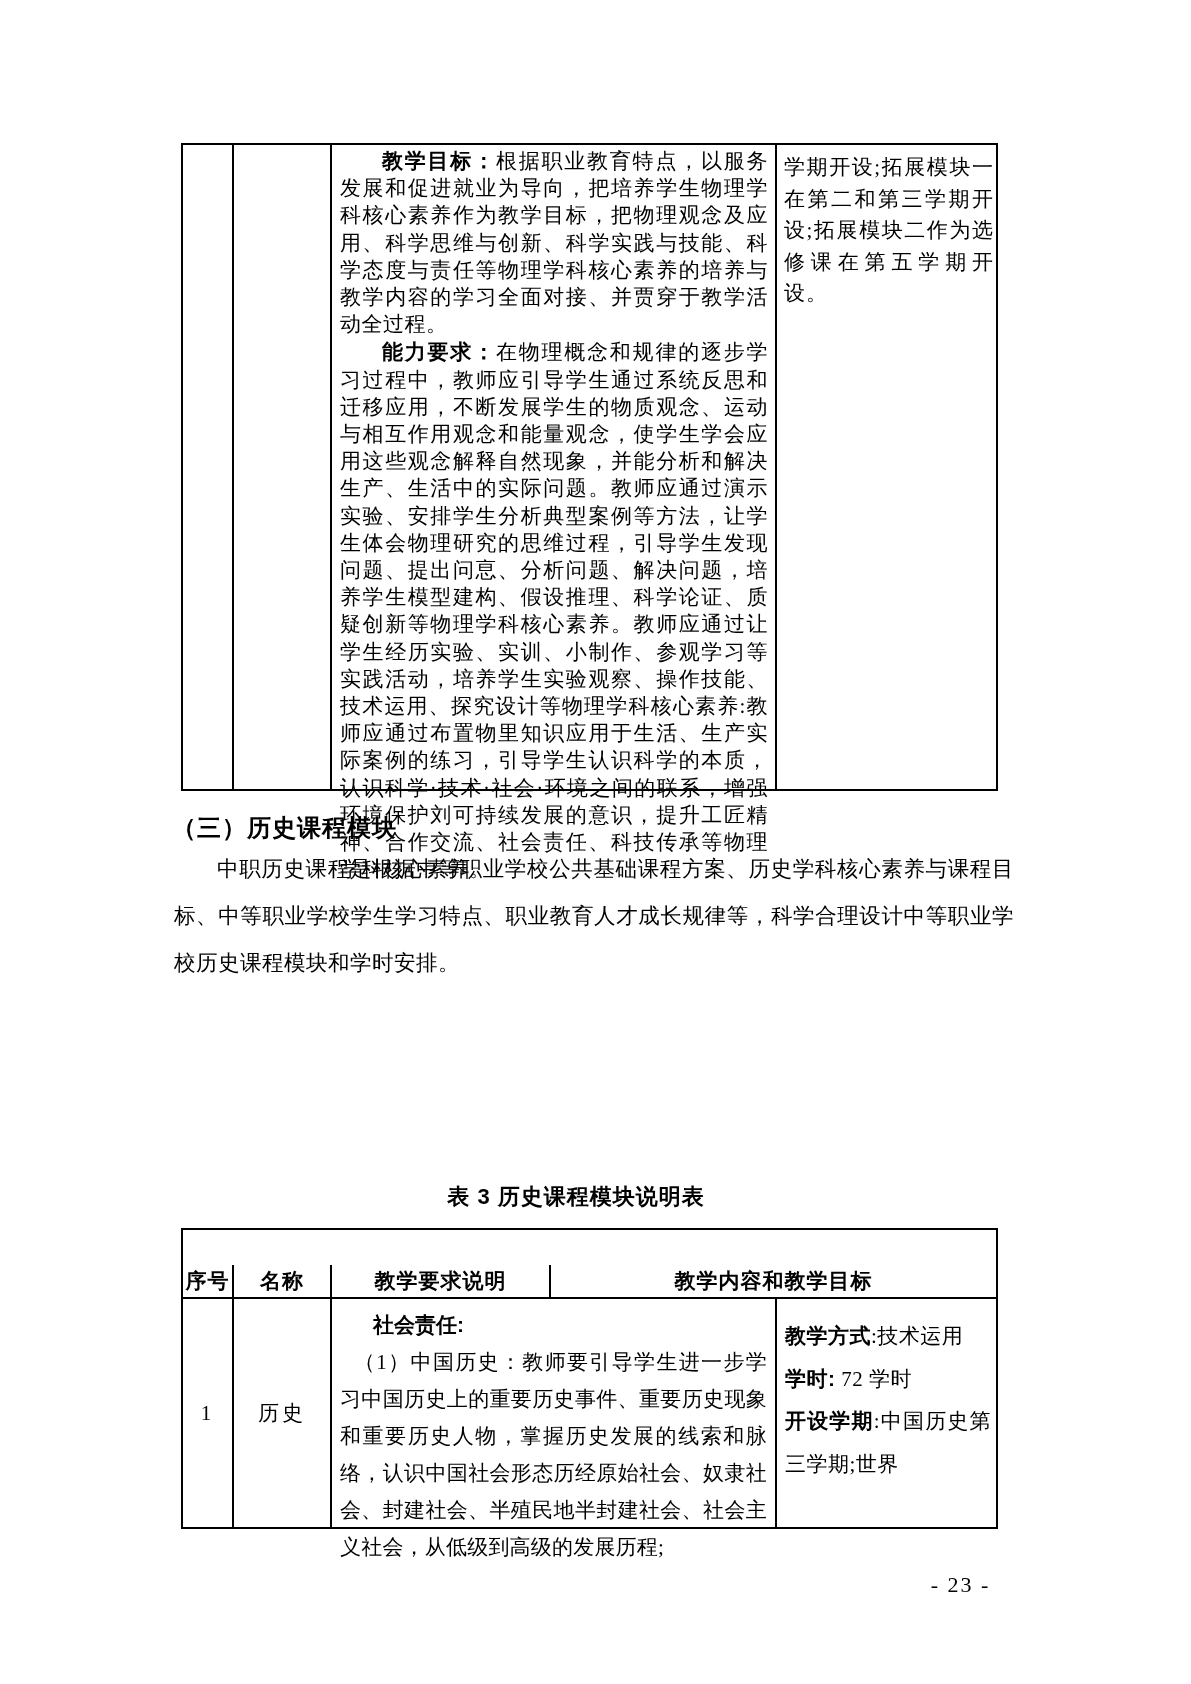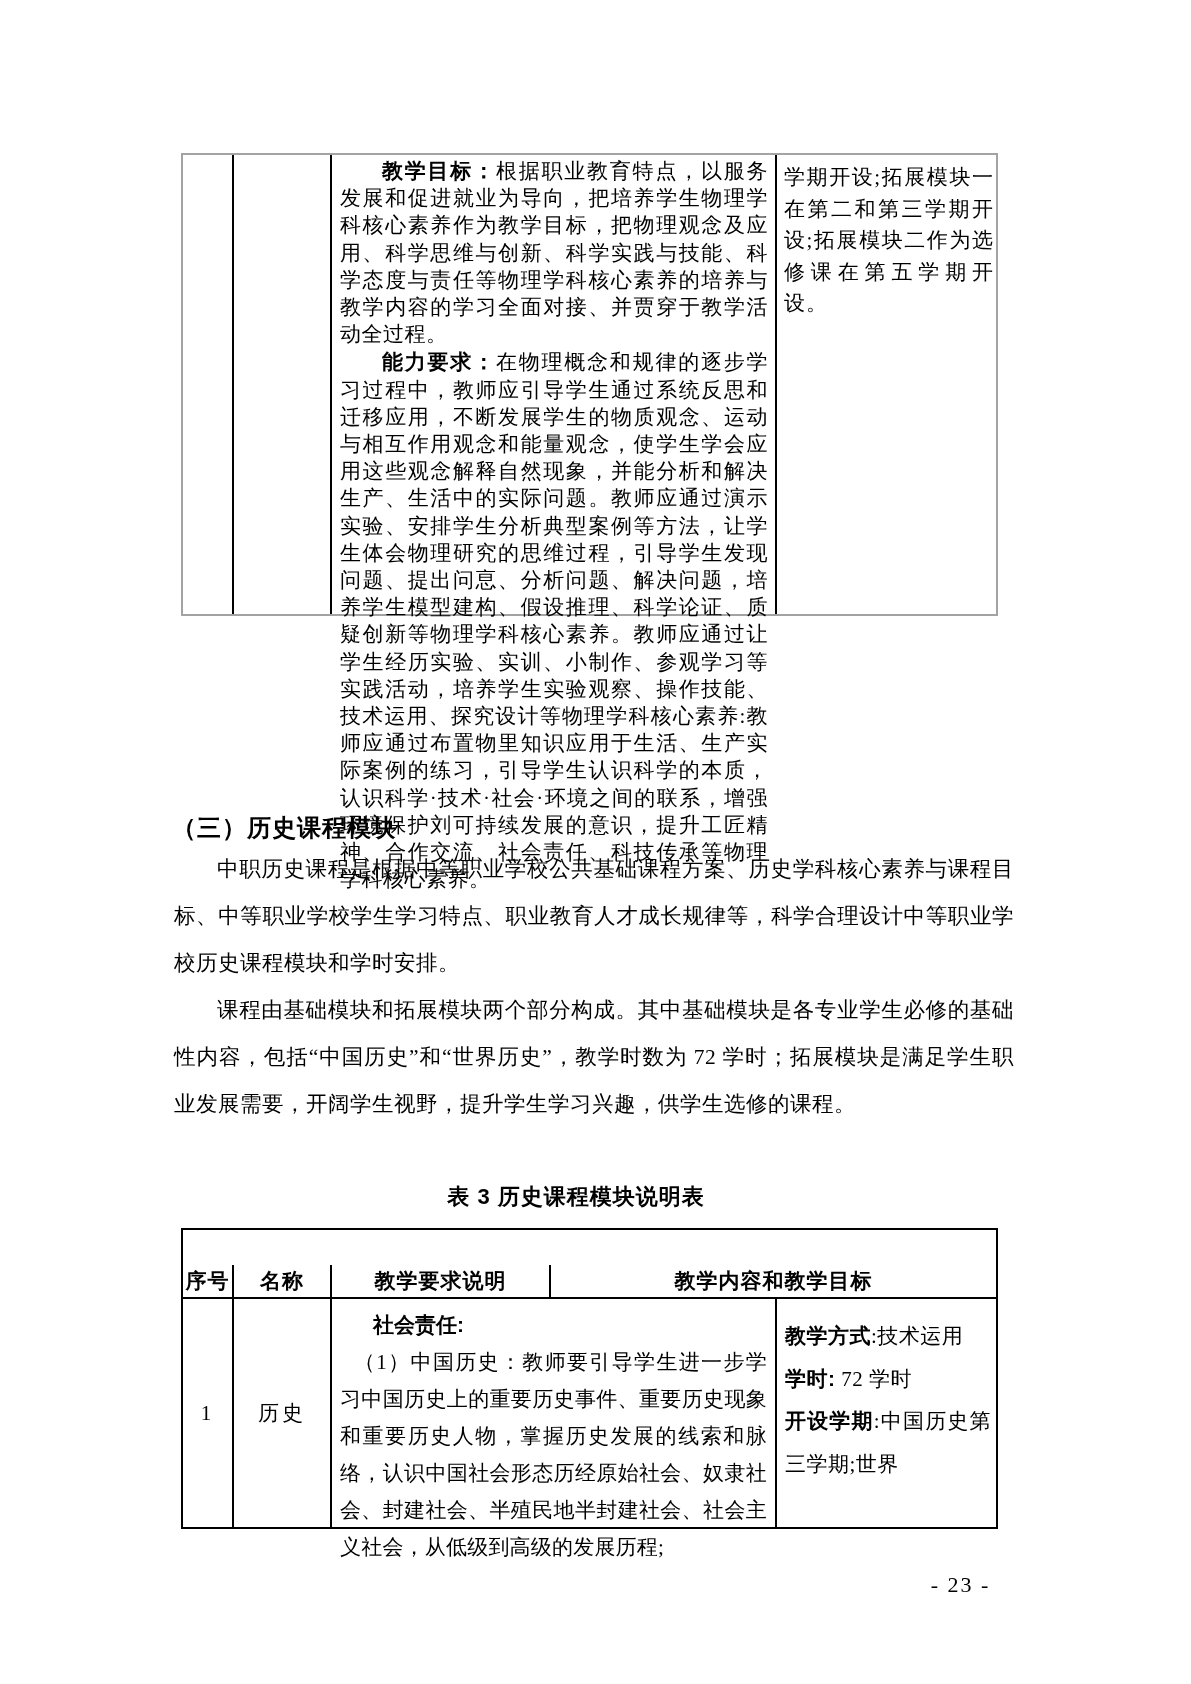--- a/index.html
+++ b/index.html
@@ -11,24 +11,23 @@
     background:#ffffff;
     color:#000;
     font-family:"Liberation Serif","DejaVu Serif",serif;
     overflow:hidden;
   }
   .hei { font-family:"Liberation Sans","DejaVu Sans",sans-serif; font-weight:bold; }
 
   
   .t1 {
     position:absolute; left:181px; top:143px;
-    width:817px; height:463px;
-    border:2px solid #a3a3a3;
+    width:817px; height:648px;
+    border:2px solid #000000;
     display:flex;
-    margin-top:10px;
   }
   .t1 .c { border-right:2px solid #000; }
   .t1 .c1 { width:51px; }
   .t1 .c2 { width:98px; }
   .t1 .c3 { width:445px; padding:2px 7px 0 8px; }
   .t1 .c4 { flex:1; border-right:none; padding:7px 2px 0 7px; }
   .t1 .c3 p {
     font-size:21px; line-height:27.2px;
     text-align:justify; text-justify:inter-character;
     text-indent:2em; letter-spacing:0.5px;
@@ -112,21 +111,20 @@
     </div>
     <div class="c c4">
       <div class="sched">学期开设;拓展模块一在第二和第三学期开设;拓展模块二作为选修课在第五学期开设。</div>
     </div>
   </div>
 
   <h2 class="sec-heading hei">（三）历史课程模块</h2>
 
   <div class="bodytext">
     <p>中职历史课程是根据中等职业学校公共基础课程方案、历史学科核心素养与课程目标、中等职业学校学生学习特点、职业教育人才成长规律等，科学合理设计中等职业学校历史课程模块和学时安排。</p>
-    <p>课程由基础模块和拓展模块两个部分构成。其中基础模块是各专业学生必修的基础性内容，包括“中国历史”和“世界历史”，教学时数为 72 学时；拓展模块是满足学生职业发展需要，开阔学生视野，提升学生学习兴趣，供学生选修的课程。</p>
   </div>
 
   <div class="t3-title hei">表 3 历史课程模块说明表</div>
 
   <div class="t2">
     <div class="hrow">
       <div class="c c1 hcell hei">序号</div>
       <div class="c c2 hcell hei">名称</div>
       <div class="c c4 hcell hei">教学要求说明</div>
       <div class="c c3 hcell hei">教学内容和教学目标</div>

